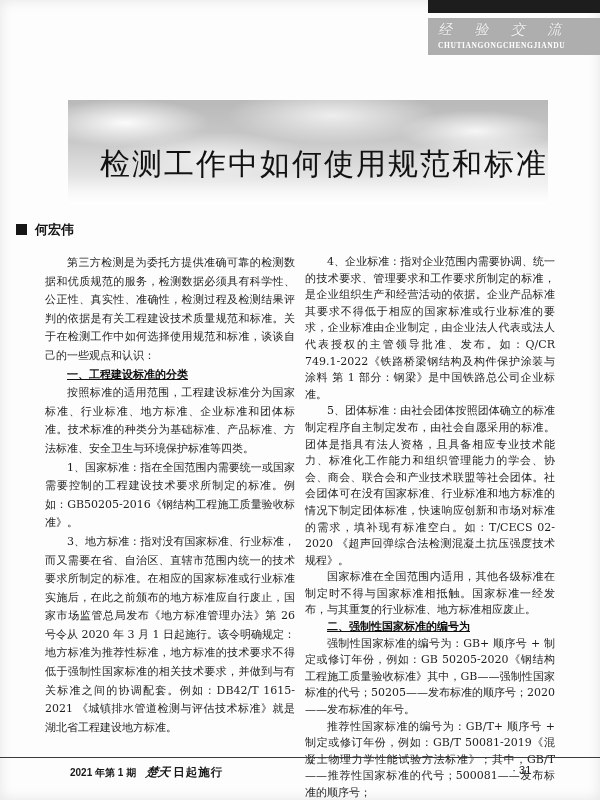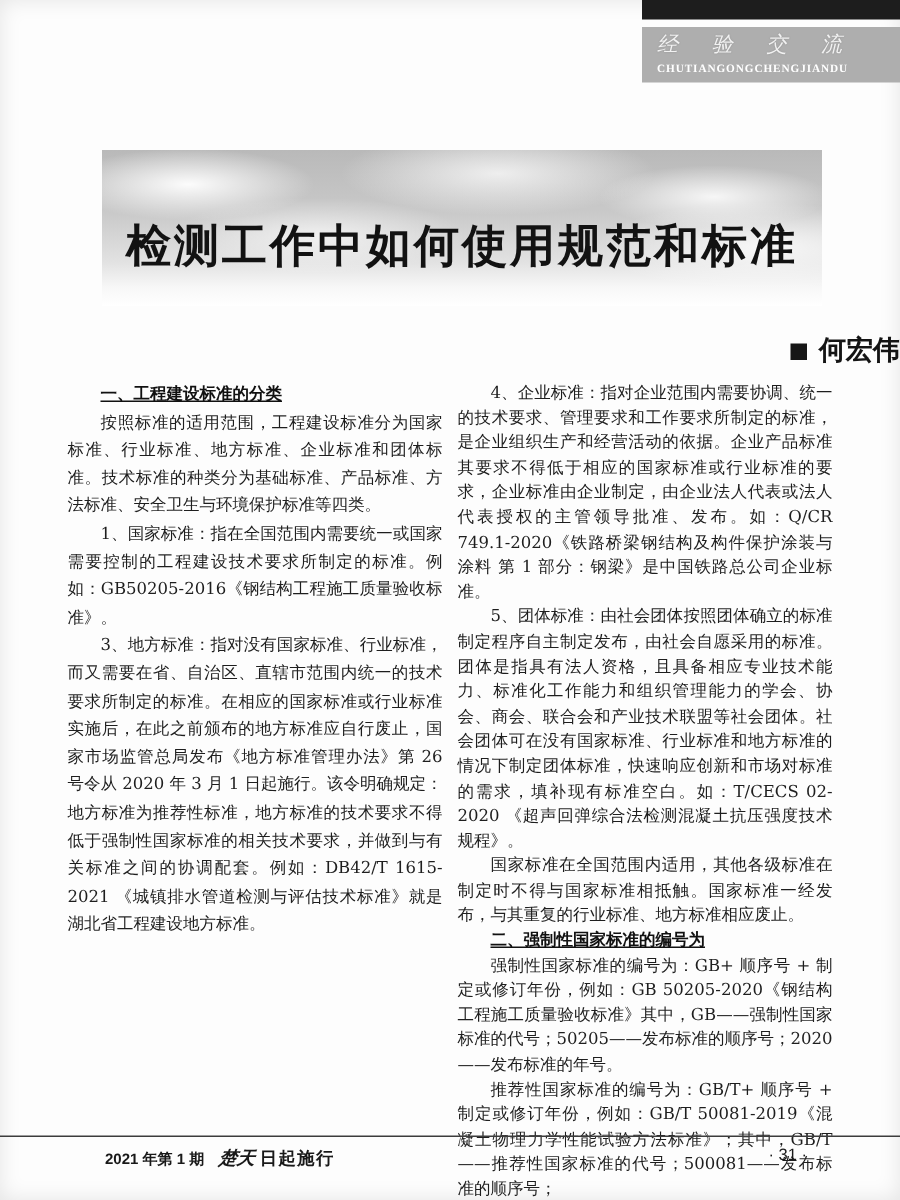--- a/index.html
+++ b/index.html
@@ -35,29 +35,29 @@
     position:absolute; left:68px; top:100px; width:480px; height:104px;
     background:
       radial-gradient(ellipse 120px 34px at 12% 22%, rgba(255,255,255,.95), rgba(255,255,255,0) 70%),
       radial-gradient(ellipse 150px 40px at 55% 15%, rgba(250,250,250,.8), rgba(255,255,255,0) 70%),
       radial-gradient(ellipse 110px 30px at 85% 30%, rgba(255,255,255,.85), rgba(255,255,255,0) 70%),
       radial-gradient(ellipse 140px 36px at 30% 55%, rgba(255,255,255,.65), rgba(255,255,255,0) 70%),
       radial-gradient(ellipse 160px 42px at 92% 62%, rgba(255,255,255,.8), rgba(255,255,255,0) 70%),
       linear-gradient(180deg,#b9b9b9 0%,#c9c9c9 40%,#e2e2e2 72%,#f7f7f7 88%,#ffffff 100%);
   }
   .article-title {
-    position:absolute; left:0; right:0; top:44px; text-align:center;
-    font-size:30px; font-weight:bold; letter-spacing:2px; color:#121212;
+    position:absolute; left:0; right:0; top:44px; text-align:right;
+    font-size:30px; font-weight:normal; letter-spacing:2px; color:#121212;
     font-family:"DejaVu Serif","Liberation Serif",serif;
   }
   
   .author-row {
-    position:absolute; left:0; right:0; top:221px; text-align:right;
+    position:absolute; left:0; right:0; top:221px; text-align:left;
     font-family:"DejaVu Sans","Liberation Sans",sans-serif;
-    font-size:18px; font-weight:bold; color:#141414;padding-left:16px;
+    font-size:13px; font-weight:bold; color:#141414;padding-left:16px;
   }
   .author-marker {
     display:inline-block; width:11px; height:11px; background:#161616;
     margin-right:8px; vertical-align:-1px;
   }
   
   .column {
     position:absolute; top:254px; width:250px;
     text-align:justify; font-size:11px; color:#1e1e1e;
   }
@@ -103,28 +103,29 @@
 
   <div class="title-banner">
     <div class="article-title">检测工作中如何使用规范和标准</div>
   </div>
 
   <div class="author-row">
     <span class="author-marker"></span><span>何宏伟</span>
   </div>
 
   <div class="column column-left">
+      <p class="para">第三方检测是为委托方提供准确可靠的检测数据和优质规范的服务，检测数据必须具有科学性、公正性、真实性、准确性，检测过程及检测结果评判的依据是有关工程建设技术质量规范和标准。关于在检测工作中如何选择使用规范和标准，谈谈自己的一些观点和认识：</p>
       <p class="para heading">一、工程建设标准的分类</p>
       <p class="para">按照标准的适用范围，工程建设标准分为国家标准、行业标准、地方标准、企业标准和团体标准。技术标准的种类分为基础标准、产品标准、方法标准、安全卫生与环境保护标准等四类。</p>
       <p class="para">1、国家标准：指在全国范围内需要统一或国家需要控制的工程建设技术要求所制定的标准。例如：GB50205-2016《钢结构工程施工质量验收标准》。</p>
       <p class="para">3、地方标准：指对没有国家标准、行业标准，而又需要在省、自治区、直辖市范围内统一的技术要求所制定的标准。在相应的国家标准或行业标准实施后，在此之前颁布的地方标准应自行废止，国家市场监管总局发布《地方标准管理办法》第 26 号令从 2020 年 3 月 1 日起施行。该令明确规定：地方标准为推荐性标准，地方标准的技术要求不得低于强制性国家标准的相关技术要求，并做到与有关标准之间的协调配套。例如：DB42/T 1615-2021 《城镇排水管道检测与评估技术标准》就是湖北省工程建设地方标准。</p>
     </div>
 
   <div class="column column-right">
-      <p class="para">4、企业标准：指对企业范围内需要协调、统一的技术要求、管理要求和工作要求所制定的标准，是企业组织生产和经营活动的依据。企业产品标准其要求不得低于相应的国家标准或行业标准的要求，企业标准由企业制定，由企业法人代表或法人代表授权的主管领导批准、发布。如：Q/CR 749.1-2020《铁路桥梁钢结构及构件保护涂装与涂料 第 1 部分：钢梁》是中国铁路总公司企业标准。</p>
+      <p class="para">4、企业标准：指对企业范围内需要协调、统一的技术要求、管理要求和工作要求所制定的标准，是企业组织生产和经营活动的依据。企业产品标准其要求不得低于相应的国家标准或行业标准的要求，企业标准由企业制定，由企业法人代表或法人代表授权的主管领导批准、发布。如：Q/CR 749.1-2022《铁路桥梁钢结构及构件保护涂装与涂料 第 1 部分：钢梁》是中国铁路总公司企业标准。</p>
       <p class="para">5、团体标准：由社会团体按照团体确立的标准制定程序自主制定发布，由社会自愿采用的标准。团体是指具有法人资格，且具备相应专业技术能力、标准化工作能力和组织管理能力的学会、协会、商会、联合会和产业技术联盟等社会团体。社会团体可在没有国家标准、行业标准和地方标准的情况下制定团体标准，快速响应创新和市场对标准的需求，填补现有标准空白。如：T/CECS 02-2020 《超声回弹综合法检测混凝土抗压强度技术规程》。</p>
       <p class="para">国家标准在全国范围内适用，其他各级标准在制定时不得与国家标准相抵触。国家标准一经发布，与其重复的行业标准、地方标准相应废止。</p>
       <p class="para heading">二、强制性国家标准的编号为</p>
       <p class="para">强制性国家标准的编号为：GB+ 顺序号 + 制定或修订年份，例如：GB 50205-2020《钢结构工程施工质量验收标准》其中，GB——强制性国家标准的代号；50205——发布标准的顺序号；2020——发布标准的年号。</p>
       <p class="para">推荐性国家标准的编号为：GB/T+ 顺序号 + 制定或修订年份，例如：GB/T 50081-2019《混凝土物理力学性能试验方法标准》；其中，GB/T——推荐性国家标准的代号；500081——发布标准的顺序号；</p>
     </div>
 
   <div class="footer-rule"></div>
 
   <div class="footer-left">

